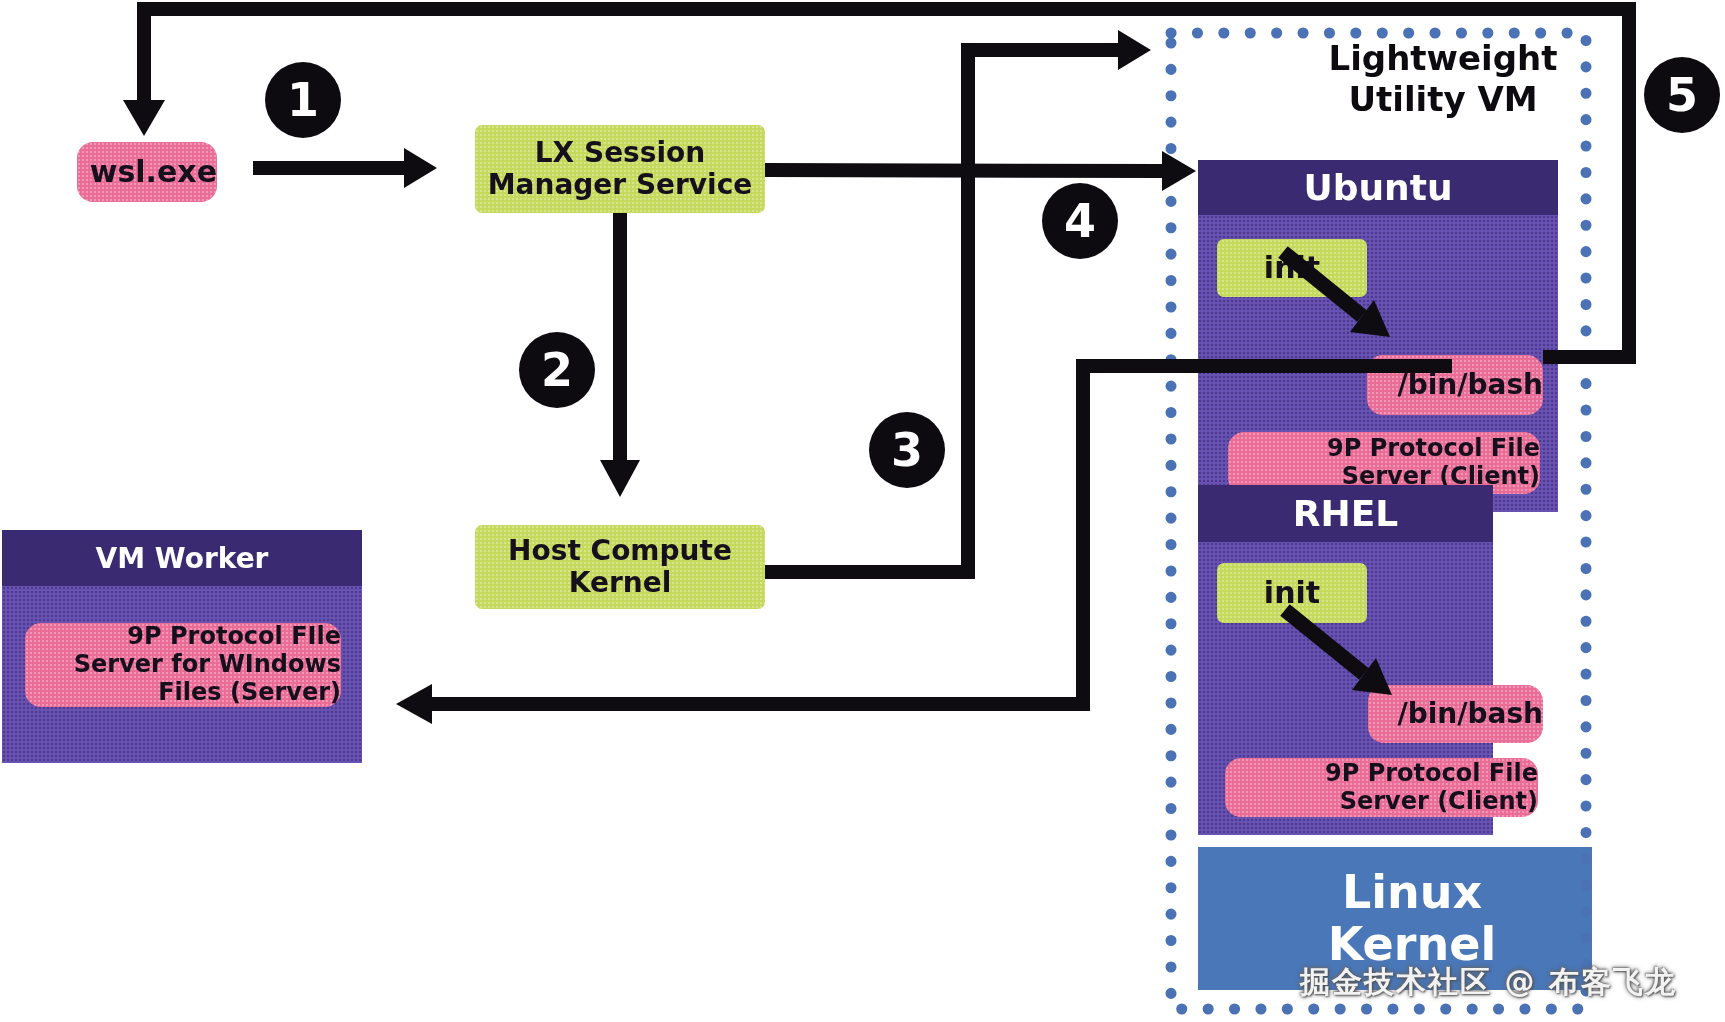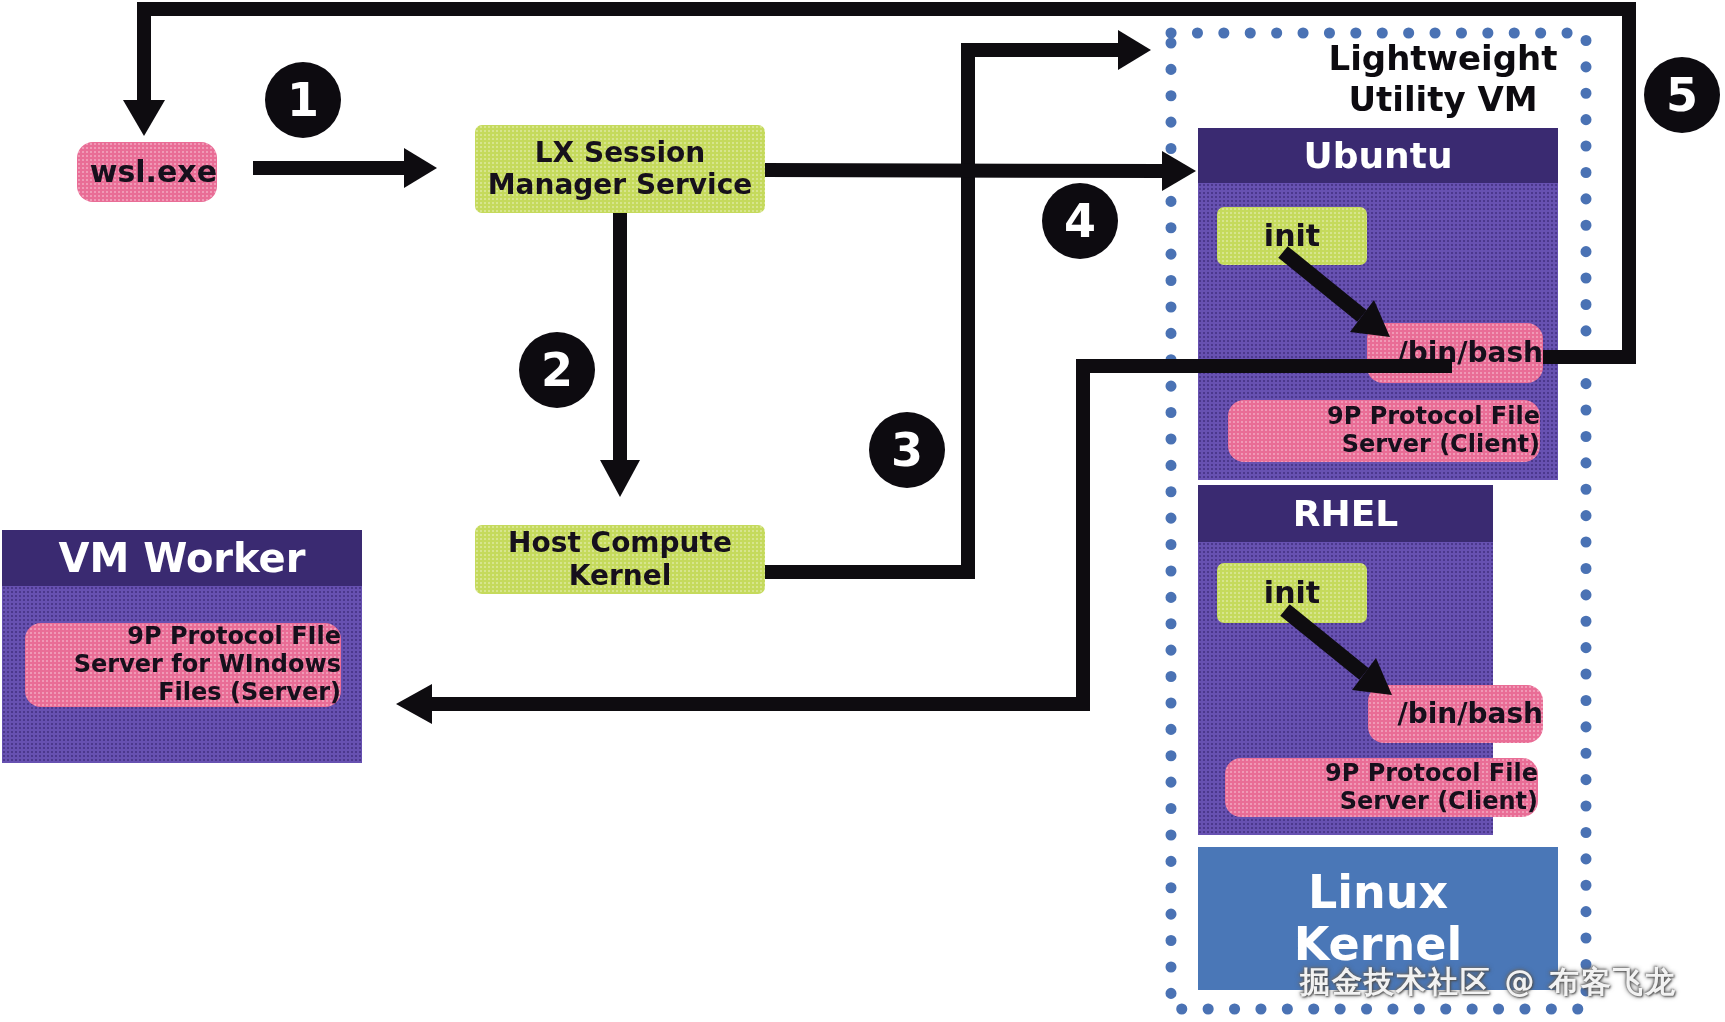--- a/index.html
+++ b/index.html
@@ -113,43 +113,43 @@
 
   <div class="pill pink" style="left:77px; top:142px; width:140px; height:60px; font-size:30px;">
     <span>wsl.exe</span>
   </div>
 
   <div class="pill green" style="left:475px; top:125px; width:290px; height:88px; font-size:28px;">
     <span class="l1">LX Session</span>
     <span class="l1">Manager Service</span>
   </div>
 
-  <div class="pill green" style="left:475px; top:525px; width:290px; height:69px; font-size:28px;">
+  <div class="pill green" style="left:475px; top:525px; width:290px; height:84px; font-size:28px;">
     <span class="l1">Host Compute</span>
     <span class="l1">Kernel</span>
   </div>
 
   <div class="frame" style="left:2px; top:530px; width:360px; height:233px;">
-    <div class="hdr" style="height:56px; font-size:40px;">VM Worker</div>
+    <div class="hdr" style="height:56px; font-size:28px;">VM Worker</div>
     <div class="body-purple" style="height:177px;">
       <div class="pill pink" style="left:23px; top:37px; width:316px; height:84px; font-size:24px;">
         <span class="l1">9P Protocol FIle</span>
         <span class="l1">Server for WIndows</span>
         <span class="l1">Files (Server)</span>
       </div>
     </div>
   </div>
 
   <div class="luvm-title">
     <span class="l1">Lightweight</span>
     <span class="l1">Utility VM</span>
   </div>
 
   <div class="frame" style="left:1198px; top:128px; width:360px; height:352px;">
-    <div class="hdr" style="height:55px; font-size:36px;">Ubuntu</div>
+    <div class="hdr" style="height:55px; font-size:36px;margin-top:32px;">Ubuntu</div>
     <div class="body-purple" style="height:297px;">
       <div class="pill green" style="left:19px; top:24px; width:150px; height:58px; font-size:30px;">init</div>
       <div class="pill pink" style="left:169px; top:140px; width:176px; height:60px; font-size:28px;">/bin/bash</div>
       <div class="pill pink" style="left:30px; top:217px; width:312px; height:62px; font-size:24px;">
         <span class="l1">9P Protocol File</span>
         <span class="l1">Server (Client)</span>
       </div>
     </div>
   </div>
 
@@ -158,21 +158,21 @@
     <div class="body-purple" style="height:293px;">
       <div class="pill green" style="left:19px; top:21px; width:150px; height:60px; font-size:30px;">init</div>
       <div class="pill pink" style="left:170px; top:143px; width:175px; height:58px; font-size:28px;">/bin/bash</div>
       <div class="pill pink" style="left:27px; top:216px; width:313px; height:59px; font-size:24px;">
         <span class="l1">9P Protocol File</span>
         <span class="l1">Server (Client)</span>
       </div>
     </div>
   </div>
 
-  <div class="kernel" style="left:1198px; top:847px; width:360px; height:143px; font-size:46px;">
+  <div class="kernel" style="left:1198px; top:847px; width:360px; height:143px; font-size:46px;padding-left:34px;">
     <span class="l1">Linux</span>
     <span class="l1">Kernel</span>
   </div>
 
   <div class="step" style="left:265px; top:62px;">1</div>
   <div class="step" style="left:519px; top:332px;">2</div>
   <div class="step" style="left:869px; top:412px;">3</div>
   <div class="step" style="left:1042px; top:183px;">4</div>
   <div class="step" style="left:1644px; top:57px;">5</div>
 

